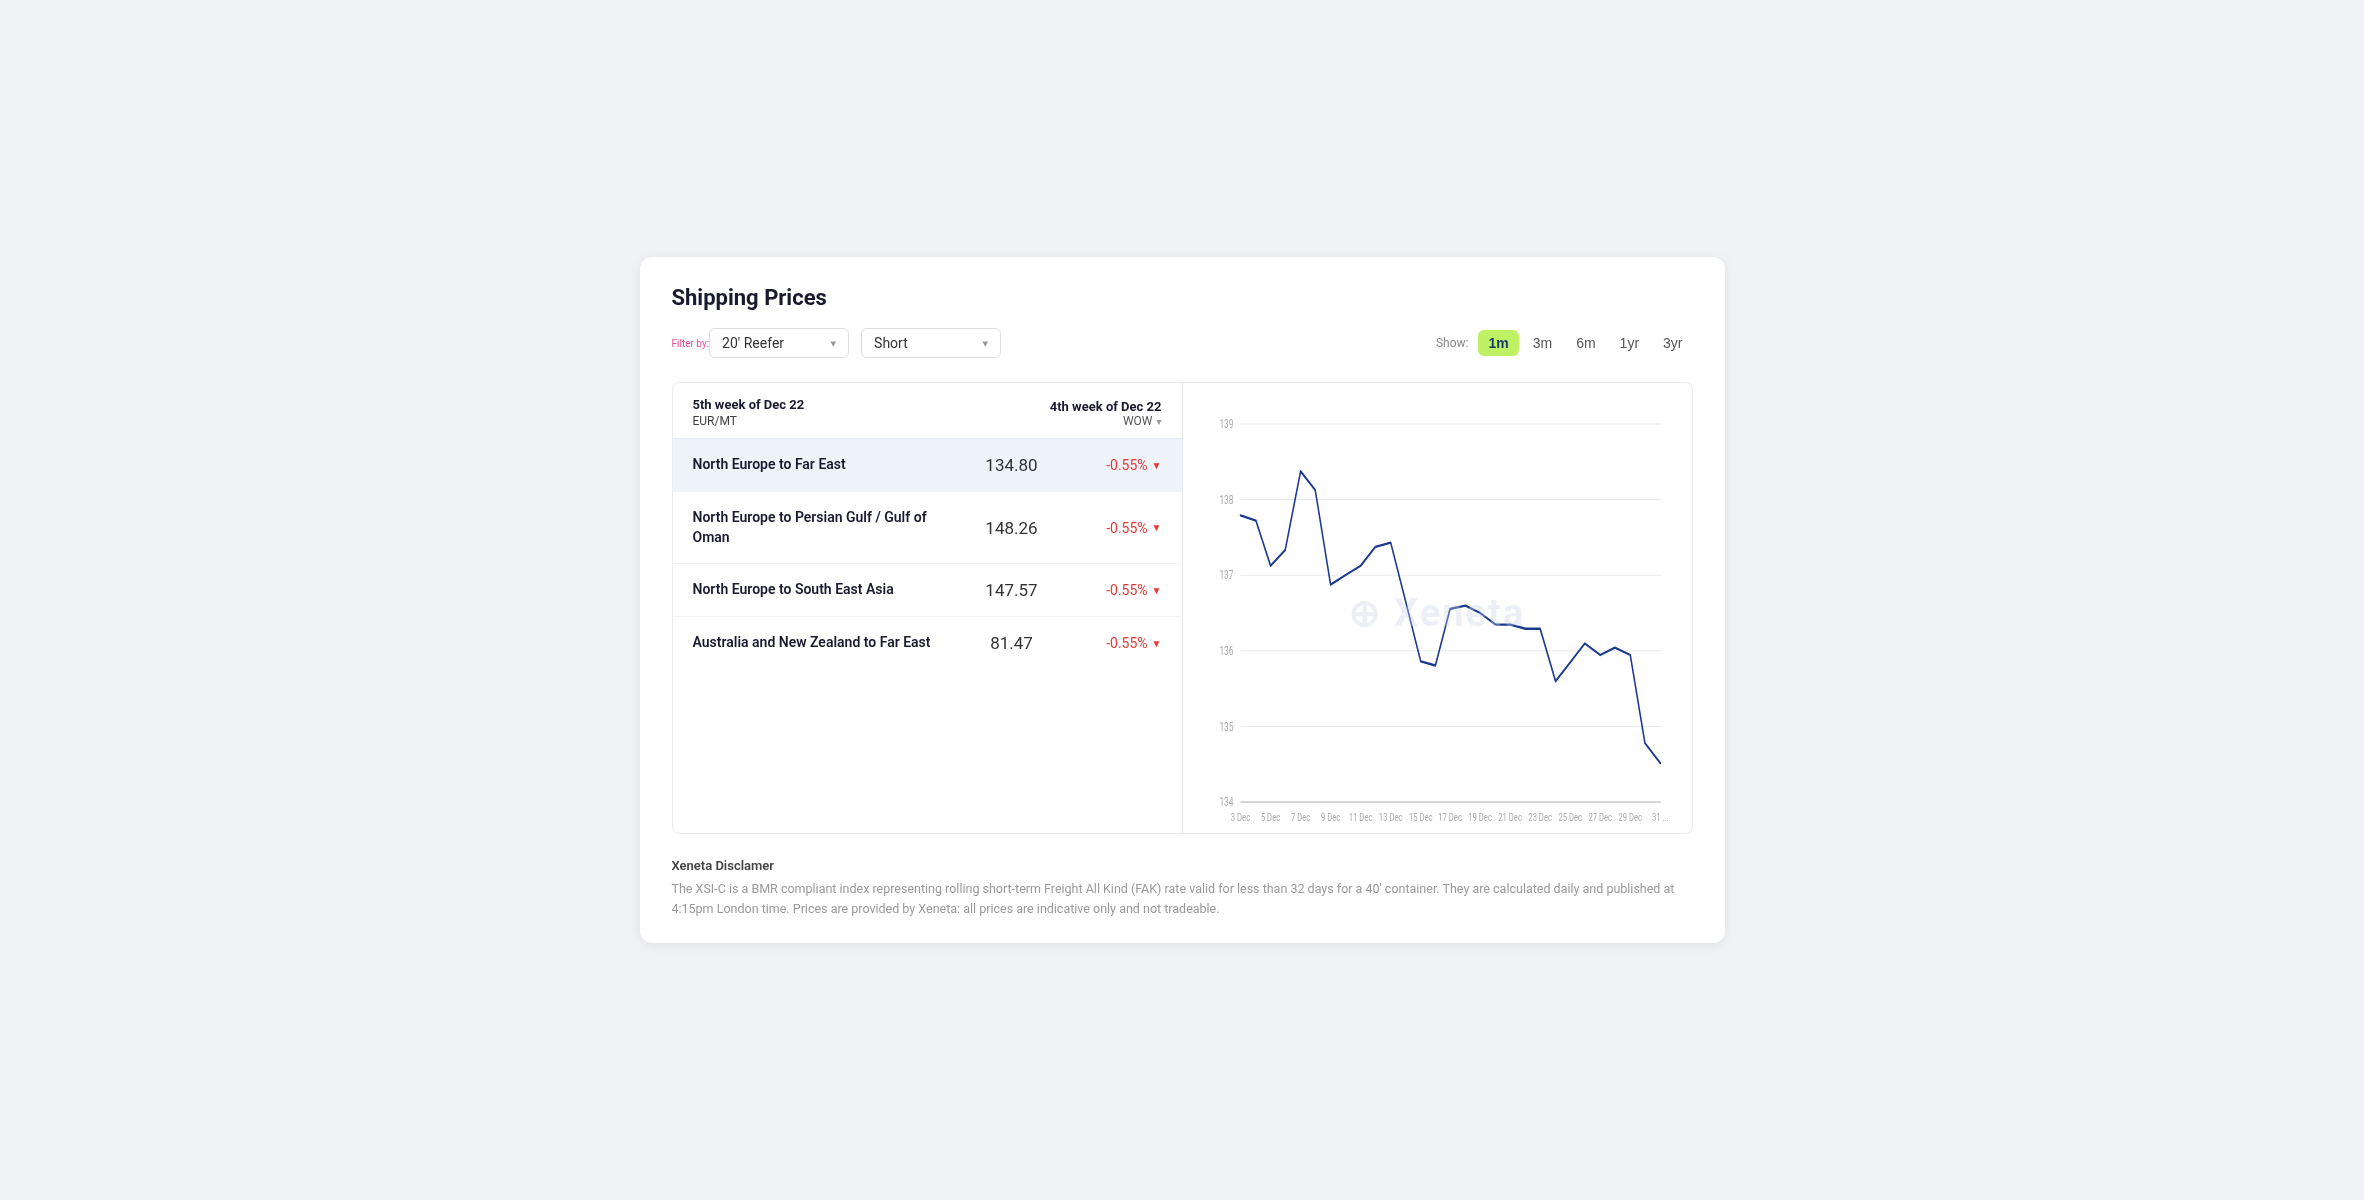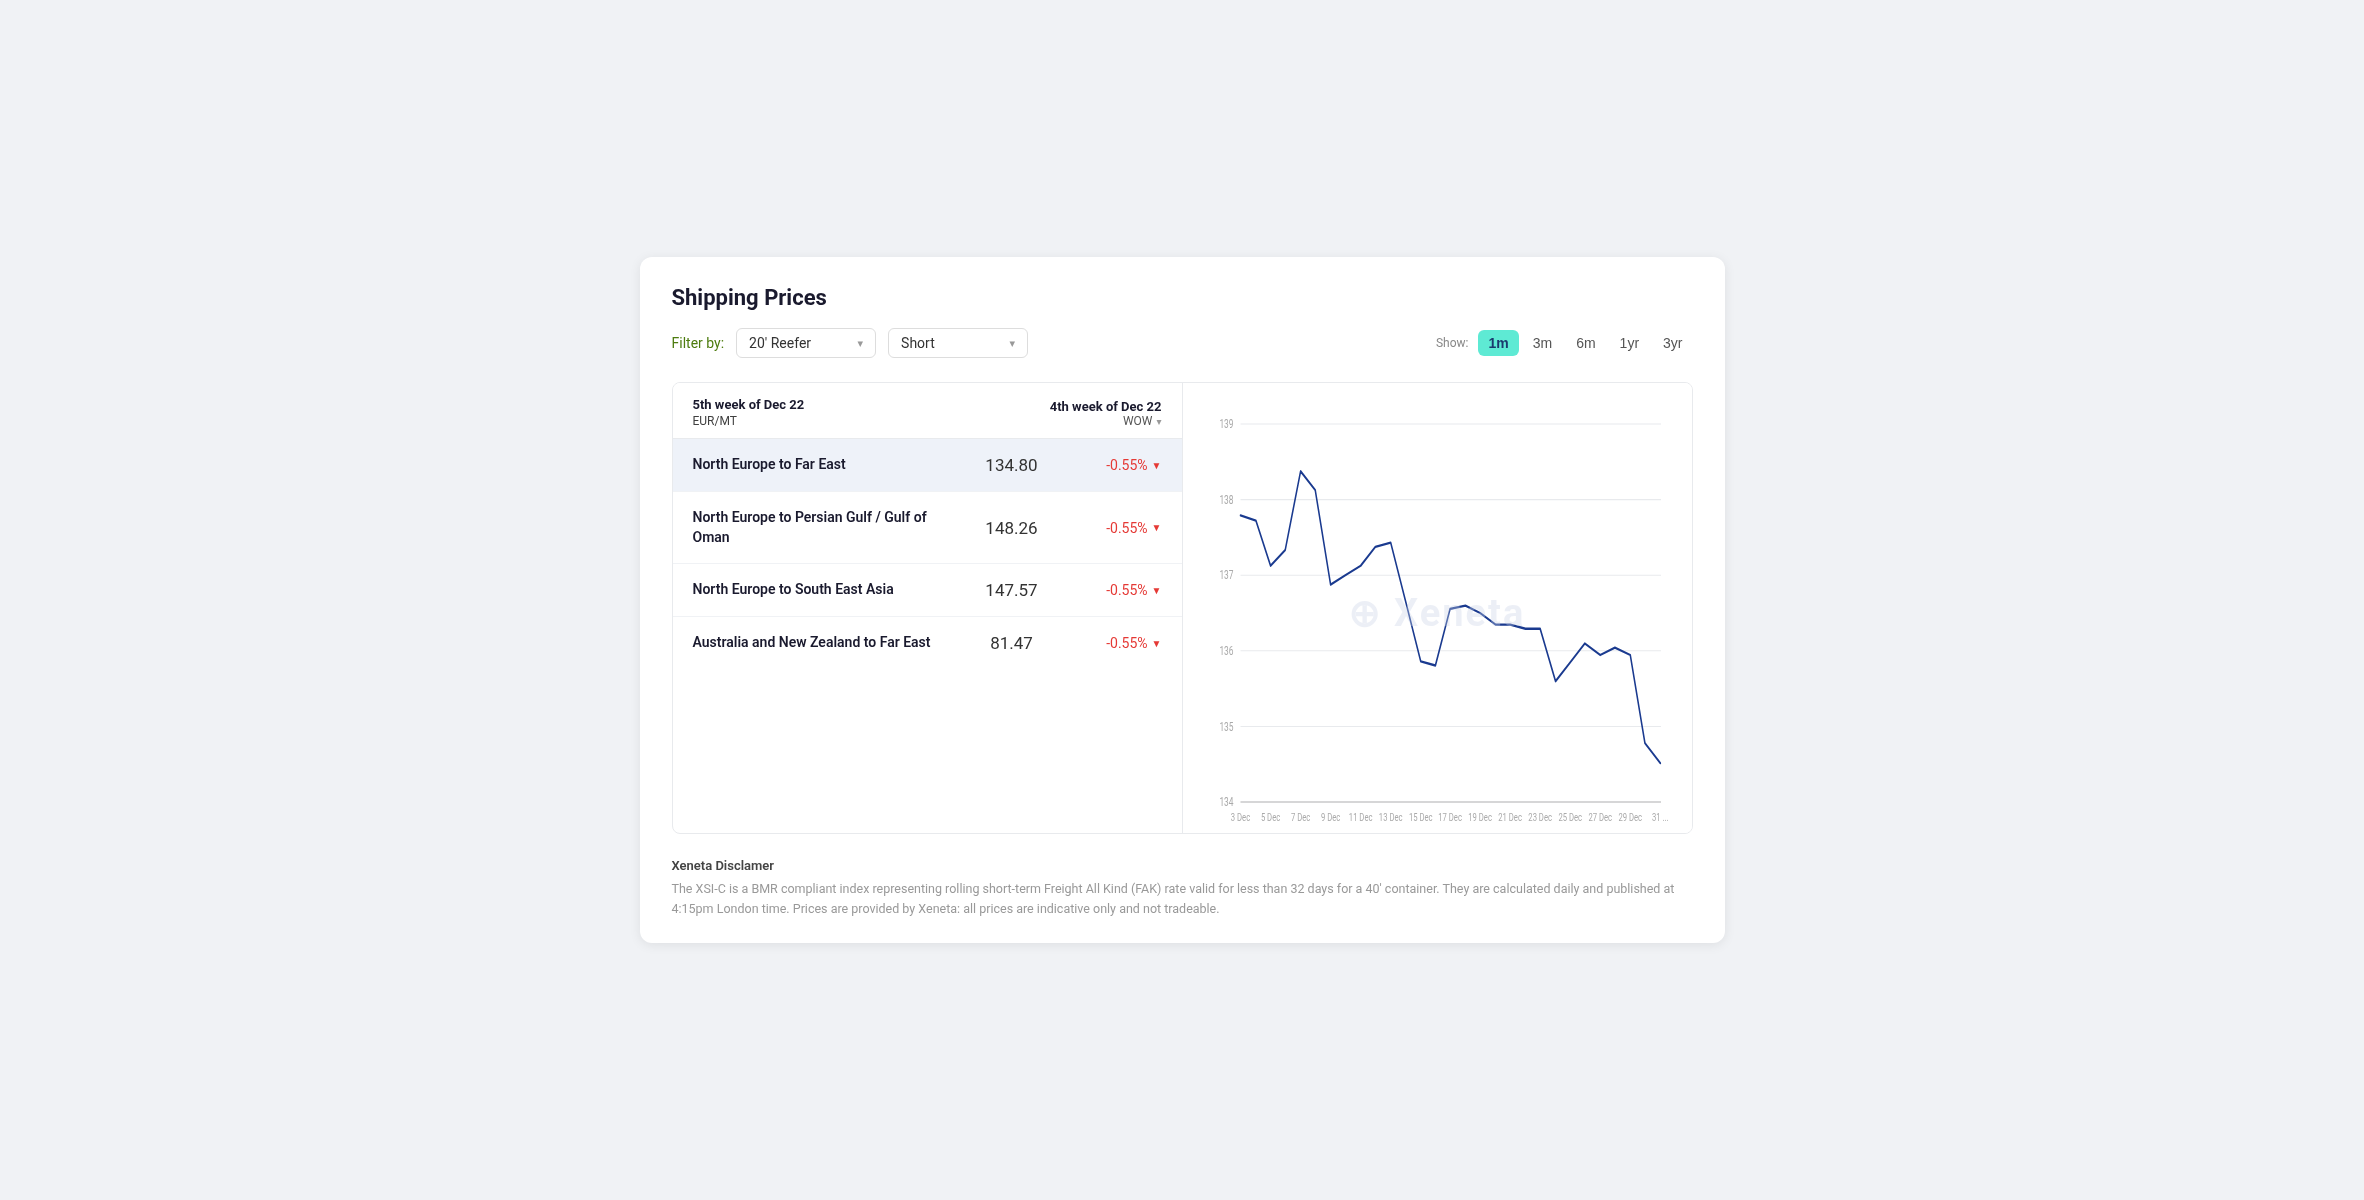--- a/index.html
+++ b/index.html
@@ -24,23 +24,22 @@
       font-weight: 700;
       color: #1a1a2e;
       margin-bottom: 18px;
     }
     .filter-bar {
       display: flex;
       align-items: center;
       margin-bottom: 24px;
     }
     .filter-label {
-      font-size: 14px;
-      color: #4d7c0f;
-      margin-right: 12px;
+      font-size: 10px;
+      color: #ec4899;
     }
     .filter-select {
       display: flex;
       align-items: center;
       border: 1px solid #ddd;
       border-radius: 6px;
       padding: 6px 12px;
       font-size: 14px;
       color: #333;
       background: #fff;
@@ -67,21 +66,21 @@
     .time-btn {
       font-size: 14px;
       color: #555;
       background: none;
       border: none;
       padding: 5px 10px;
       border-radius: 6px;
       cursor: pointer;
     }
     .time-btn.active {
-      background: #5eead4;
+      background: #bef264;
       color: #1a3a6e;
       font-weight: 600;
     }
     .main-content {
       display: flex;
       border: 1px solid #e8eaed;
       border-radius: 8px;
       overflow: hidden;
       margin-bottom: 20px;
     }

